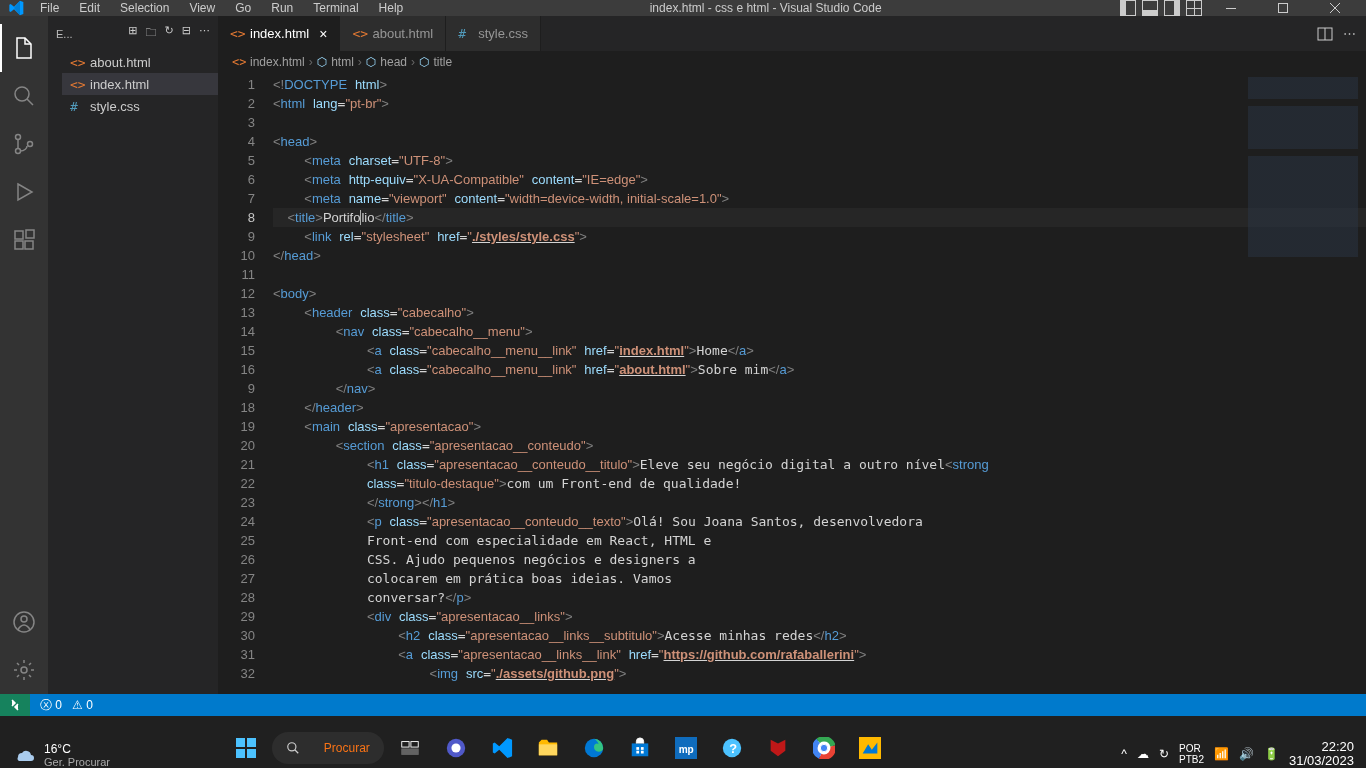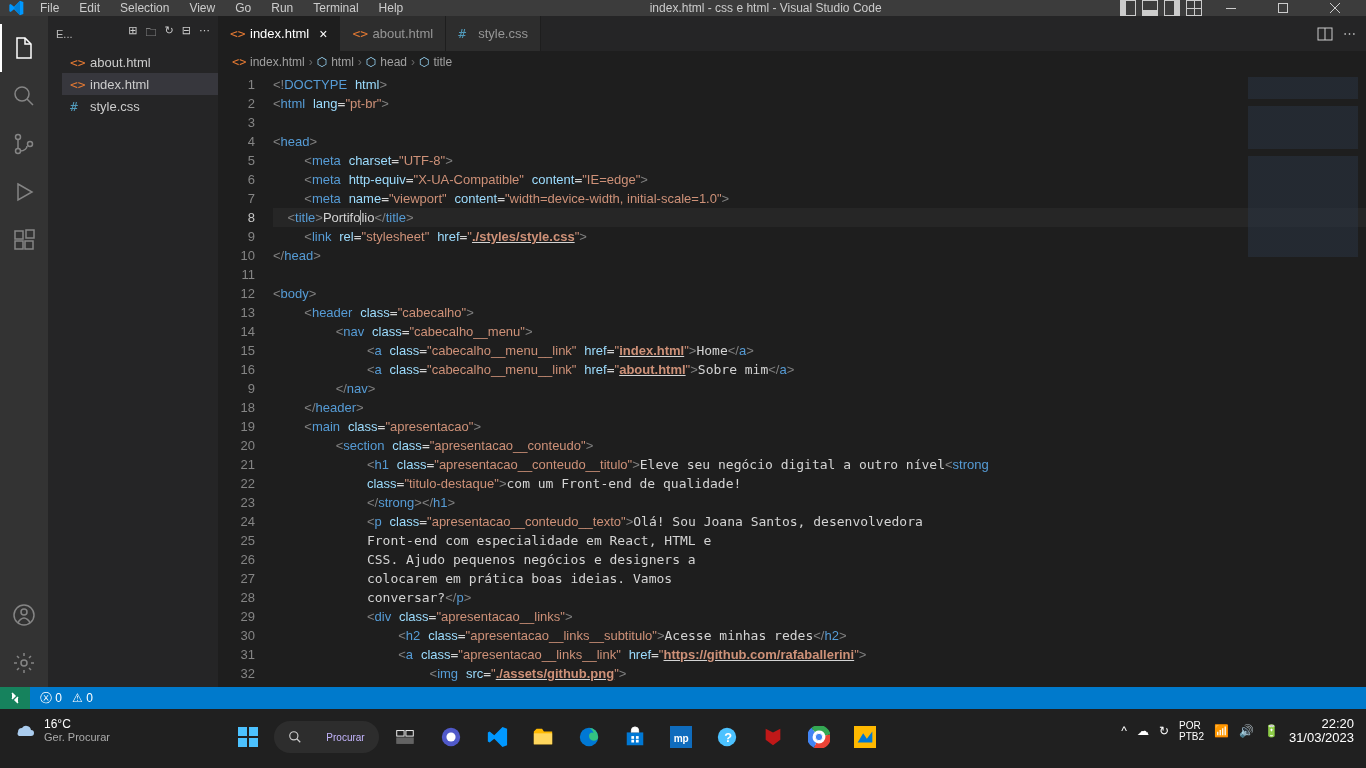--- a/index.html
+++ b/index.html
@@ -62,25 +62,25 @@
 
 .cursor-ibeam { display: inline-block; width: 1px; height: 15px; background: #aeafad; vertical-align: middle; margin: 0 0 2px 0; }
 
 
 .statusbar { height: 22px; background: #007acc; display: flex; align-items: center; padding: 0 10px; font-size: 12px; color: #fff; gap: 10px; }
 .sb-left { display: flex; align-items: center; gap: 10px; }
 .sb-right { margin-left: auto; display: flex; align-items: center; gap: 14px; }
 .remote { background: #16825d; height: 22px; margin-left: -10px; padding: 0 8px; display: flex; align-items: center; }
 
 
-.taskbar { height: 59px; background: rgba(32,32,32,0.9); display: flex; align-items: flex-start; padding: 8px 12px; }
+.taskbar { height: 52px; background: rgba(32,32,32,0.9); display: flex; align-items: flex-end; padding: 0 12px; }
 .tb-weather { display: flex; align-items: center; gap: 8px; color: #fff; font-size: 12px; }
 .tb-center { margin: 0 auto; display: flex; align-items: center; gap: 6px; }
 .tb-icon { width: 40px; height: 40px; display: flex; align-items: center; justify-content: center; border-radius: 4px; }
-.search-pill { background: #2d2d2d; border-radius: 16px; height: 32px; display: flex; align-items: center; gap: 24px; padding: 0 14px; color: #c4b5fd; font-size: 10px; }
+.search-pill { background: #2d2d2d; border-radius: 16px; height: 32px; display: flex; align-items: center; gap: 24px; padding: 0 14px; color: #f97316; font-size: 12px; }
 .tb-tray { margin-left: auto; display: flex; align-items: center; gap: 10px; color: #fff; font-size: 12px; }
 .tb-time { text-align: right; line-height: 14px; font-size: 13px; }
 
 svg { display: block; }
 </style>
 </head>
 <body>
 
 <div class="window">
 

